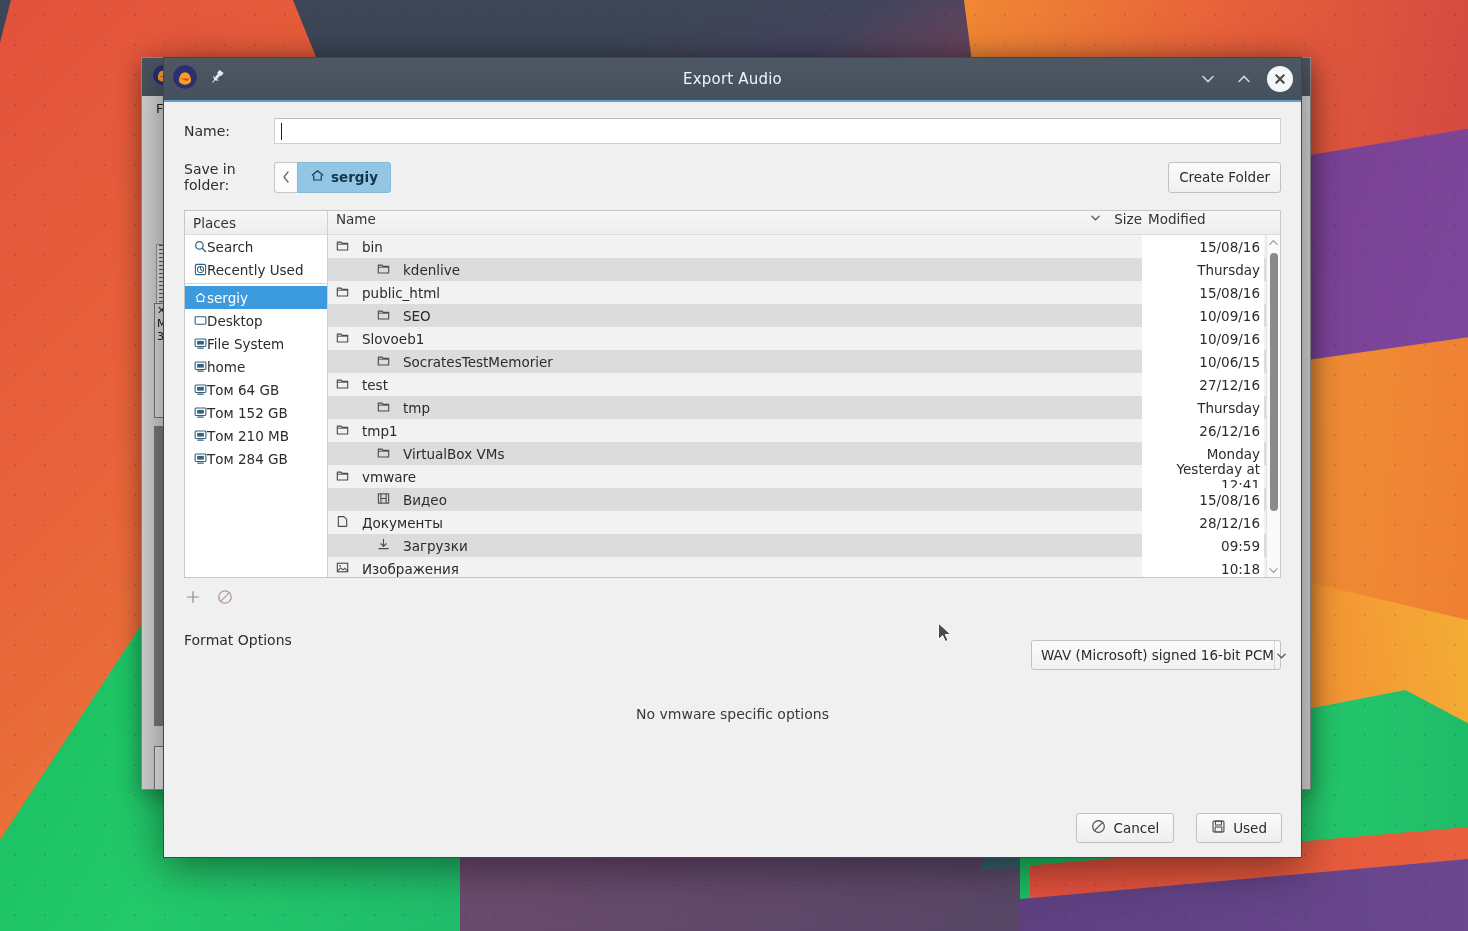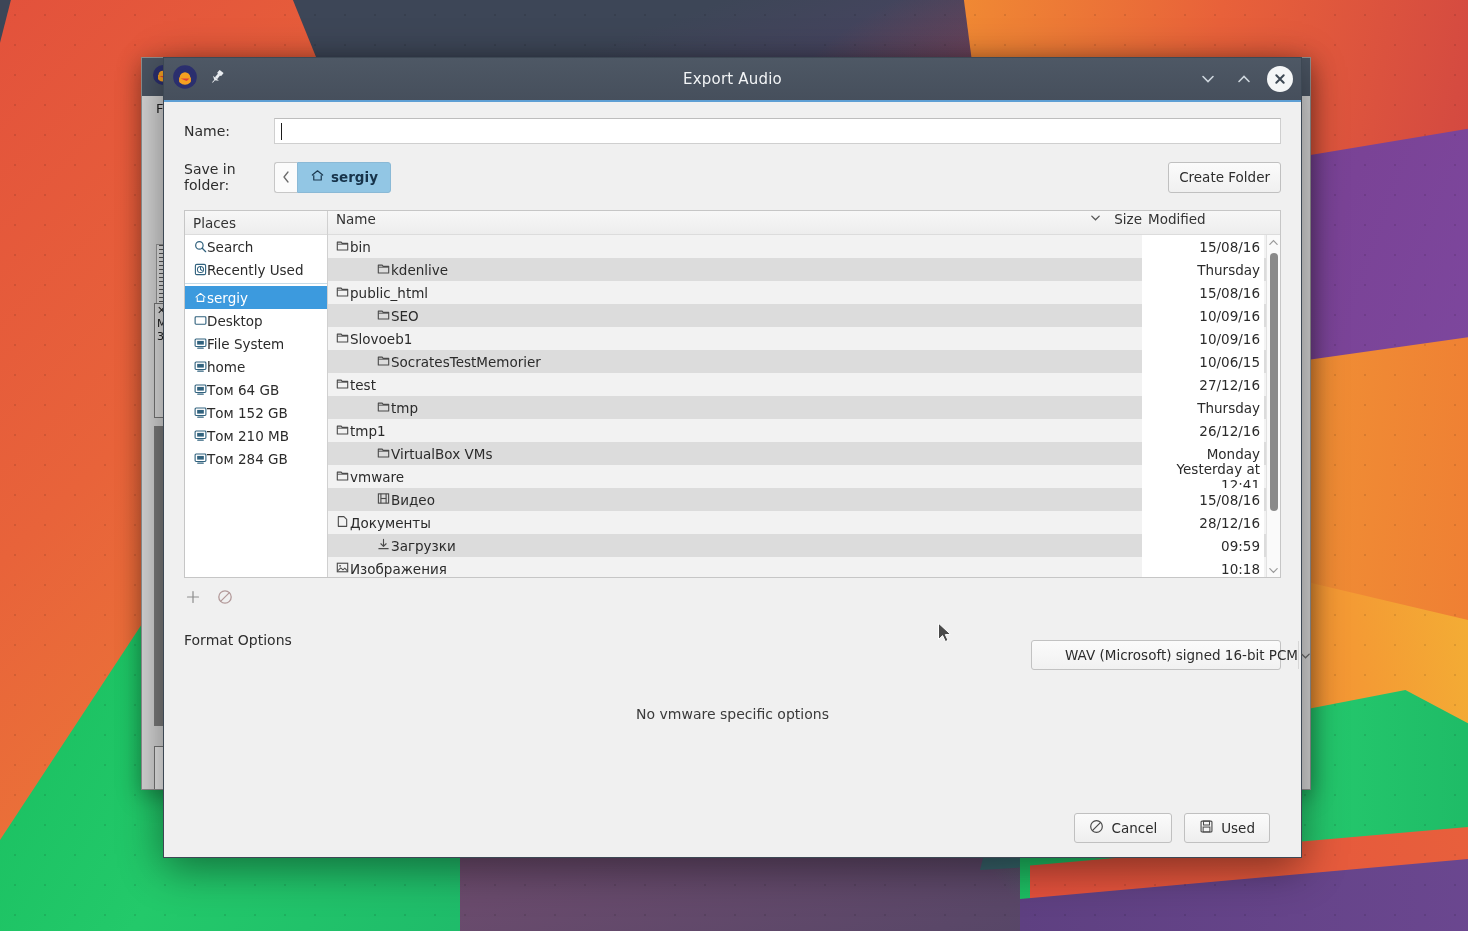--- a/index.html
+++ b/index.html
@@ -218,21 +218,21 @@
   .h-size { width: 36px; text-align: right; }
   .h-mod  { width: 122px; padding-left: 6px; }
   .h-pad  { width: 16px; }
 
   .frow {
     height: 23px; display: flex; align-items: center;
     font-size: 13.5px; color: #2b2b2b;
   }
   .frow.odd { background: #dcdcdc; padding-left: 41px; }
   .frow.even { background: #f2f2f2; }
-  .f-name { flex: 1; padding-left: 8px; display:flex; align-items:center; gap: 1px; white-space: nowrap; }
+  .f-name { flex: 1; padding-left: 8px; display:flex; align-items:center; gap: 13px; white-space: nowrap; }
   .f-size { width: 58px; }
   .f-mod  { width: 122px; text-align: right; padding-right: 4px; background: #fff; height:23px; display:flex; align-items:center; justify-content:flex-end;}
   .f-pad  { width: 16px; }
 
   #scrollbar {
     position: absolute; right: 0; top: 24px; bottom: 0; width: 14px;
     background: #fafafa; border-left: 1px solid #e2e2e2;
     display: flex; flex-direction: column; align-items: center;
   }
   .sb-arrow { height: 14px; display:flex; align-items:center; justify-content:center; }
@@ -248,39 +248,39 @@
     display: flex; align-items: center; gap: 14px;
   }
   .mini-btn { width: 18px; height: 18px; display:flex; align-items:center; justify-content:center; }
 
   #format-select {
     position: absolute; right: 20px; top: 582px;
     height: 30px; width: 250px;
     background: linear-gradient(180deg,#fbfbfb,#f1f1f1);
     border: 1px solid #c2c2c2; border-radius: 3px;
     display: flex; align-items: center;
-    font-size: 13.5px; color: #2c2c2c; padding-left: 24px;
+    font-size: 13.5px; color: #2c2c2c;
   }
   #format-select .fs-label { flex:1; padding-left: 9px; white-space: nowrap; }
   #format-select .fs-arrow {
     width: 30px; height: 100%; border-left: 1px solid #d6d6d6;
     display:flex; align-items:center; justify-content:center;
   }
 
   #format-options-label {
     margin: 22px 20px 0 20px; font-size: 14px; color: #2d2d2d;
   }
   #no-options {
     margin-top: 58px; text-align: center; font-size: 14px; color: #3a3a3a;
   }
 
   #footer {
-    position: absolute; left: 0; right: 12px; bottom: 0;
+    position: absolute; left: 0; right: 0; bottom: 0;
     height: 58px; display: flex; align-items: center; justify-content: flex-end;
-    padding-right: 19px; gap: 12px;
+    padding-right: 19px; gap: 22px;
   }
   .fbtn {
     height: 30px; padding: 0 14px;
     background: linear-gradient(180deg,#fbfbfb,#eeeeee);
     border: 1px solid #c0c0c0; border-radius: 3px;
     display:flex; align-items:center; gap: 7px;
     font-size: 13.5px; color: #2b2b2b;
   }
 
   #cursor { position: absolute; left: 937px; top: 622px; pointer-events:none; }

